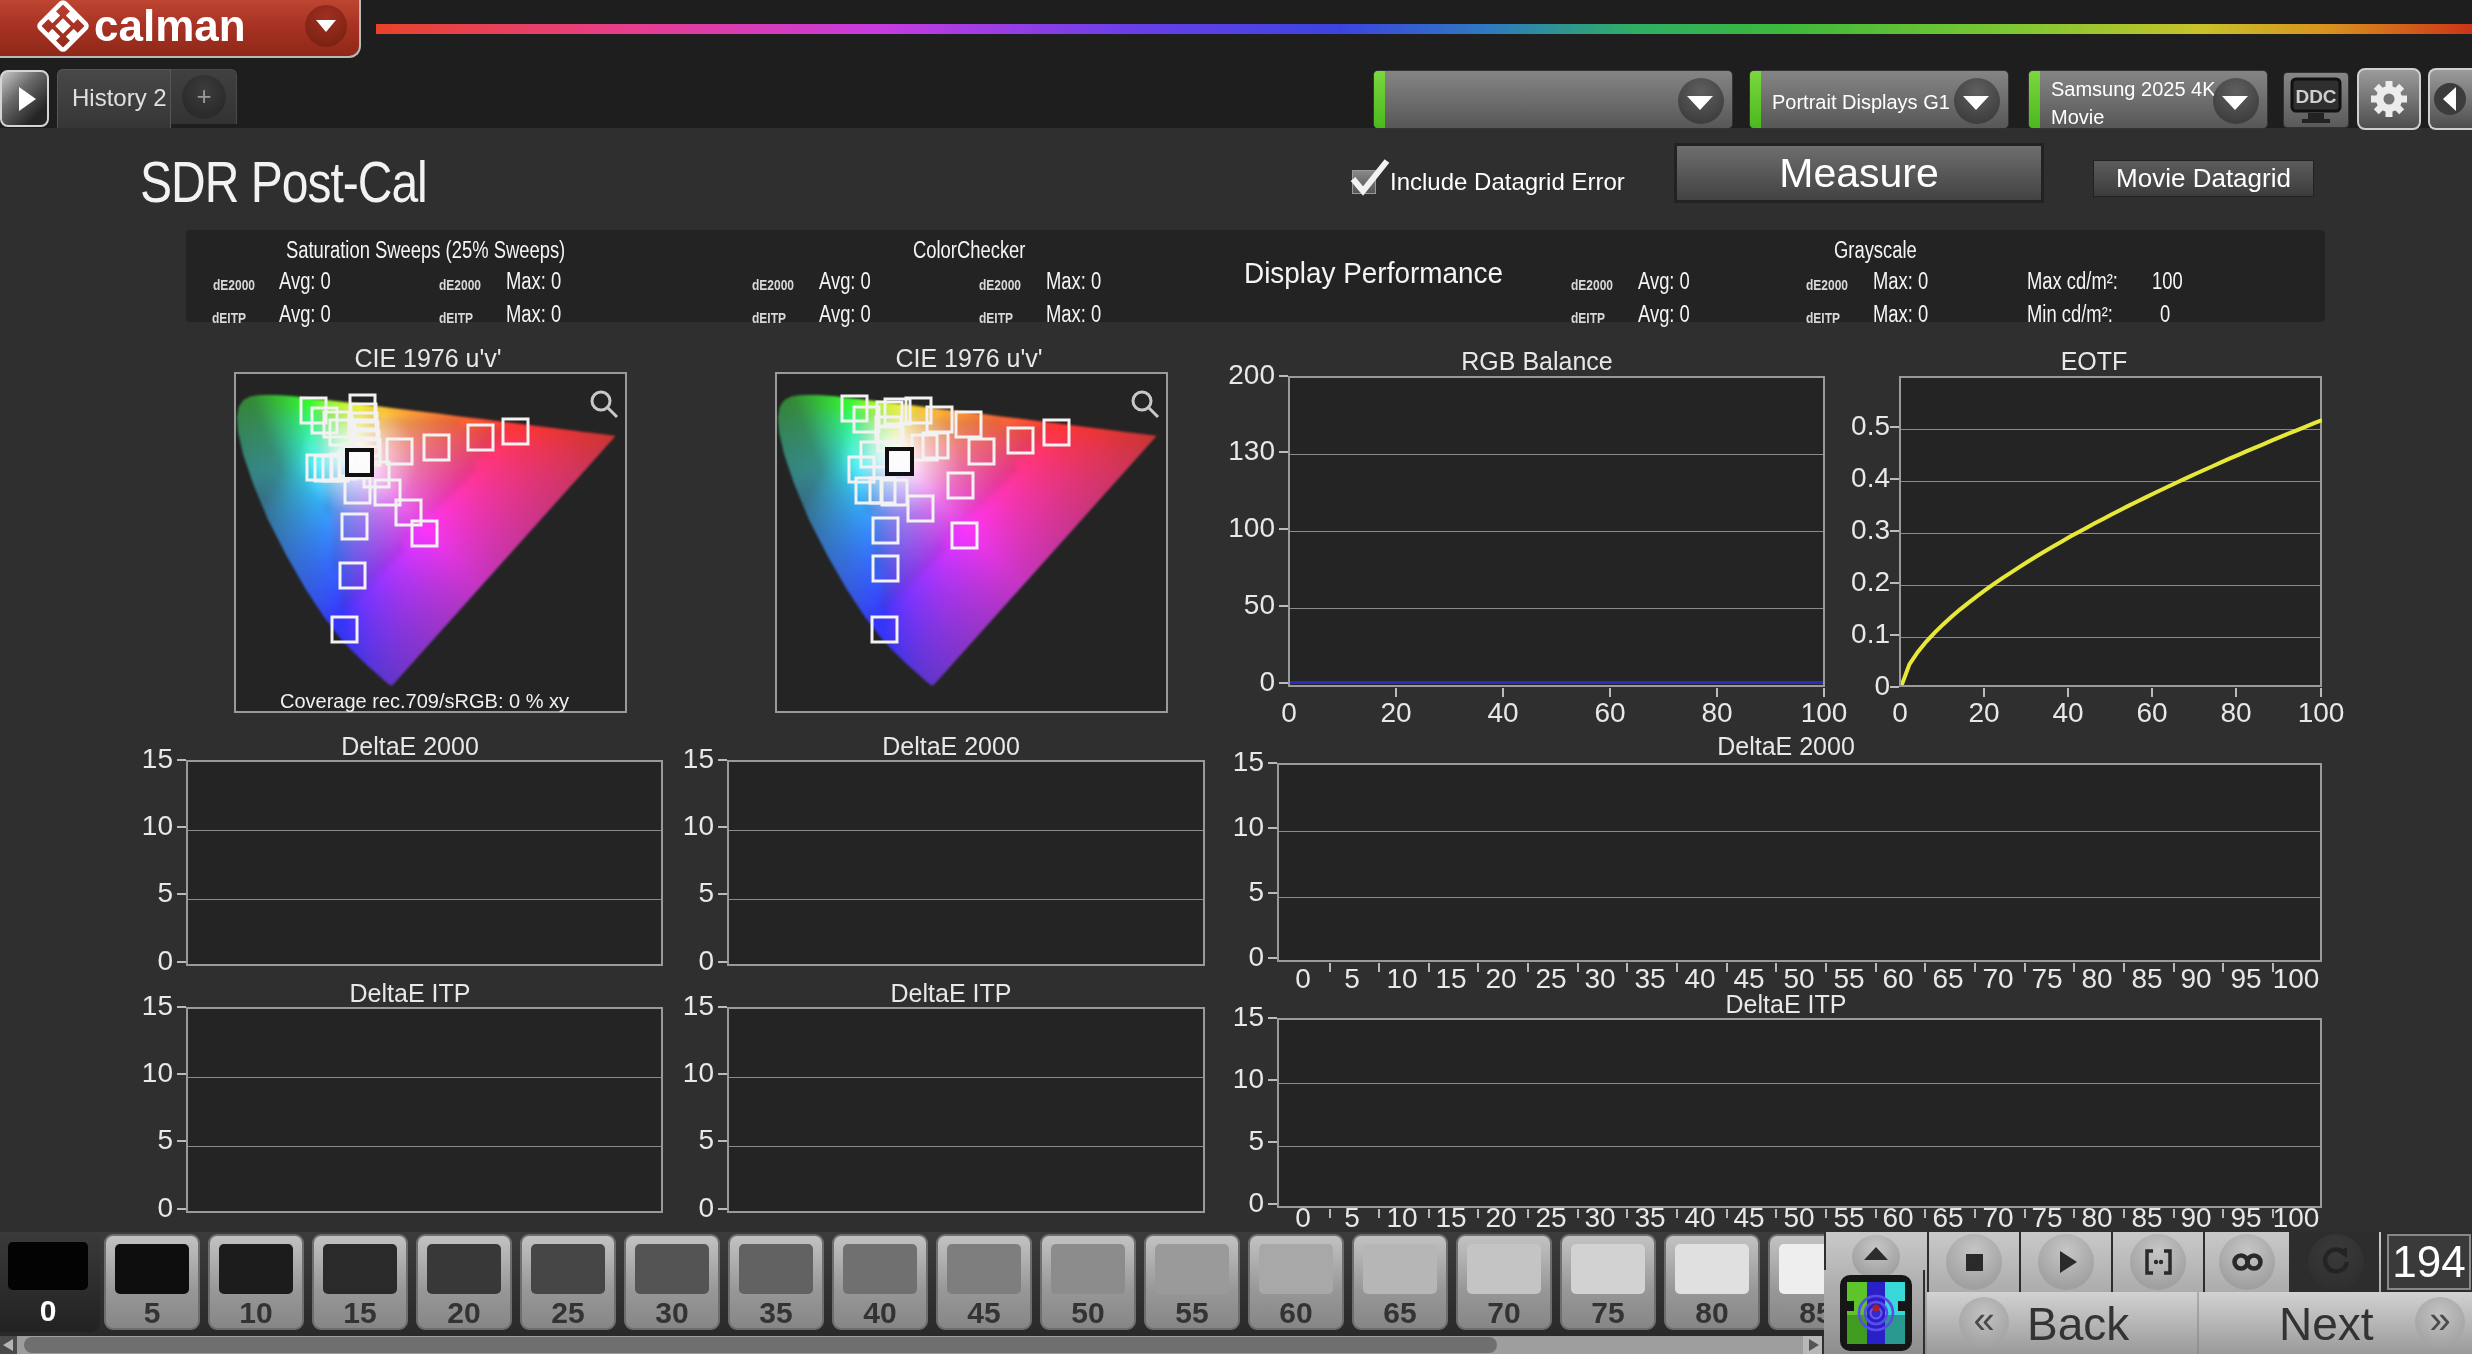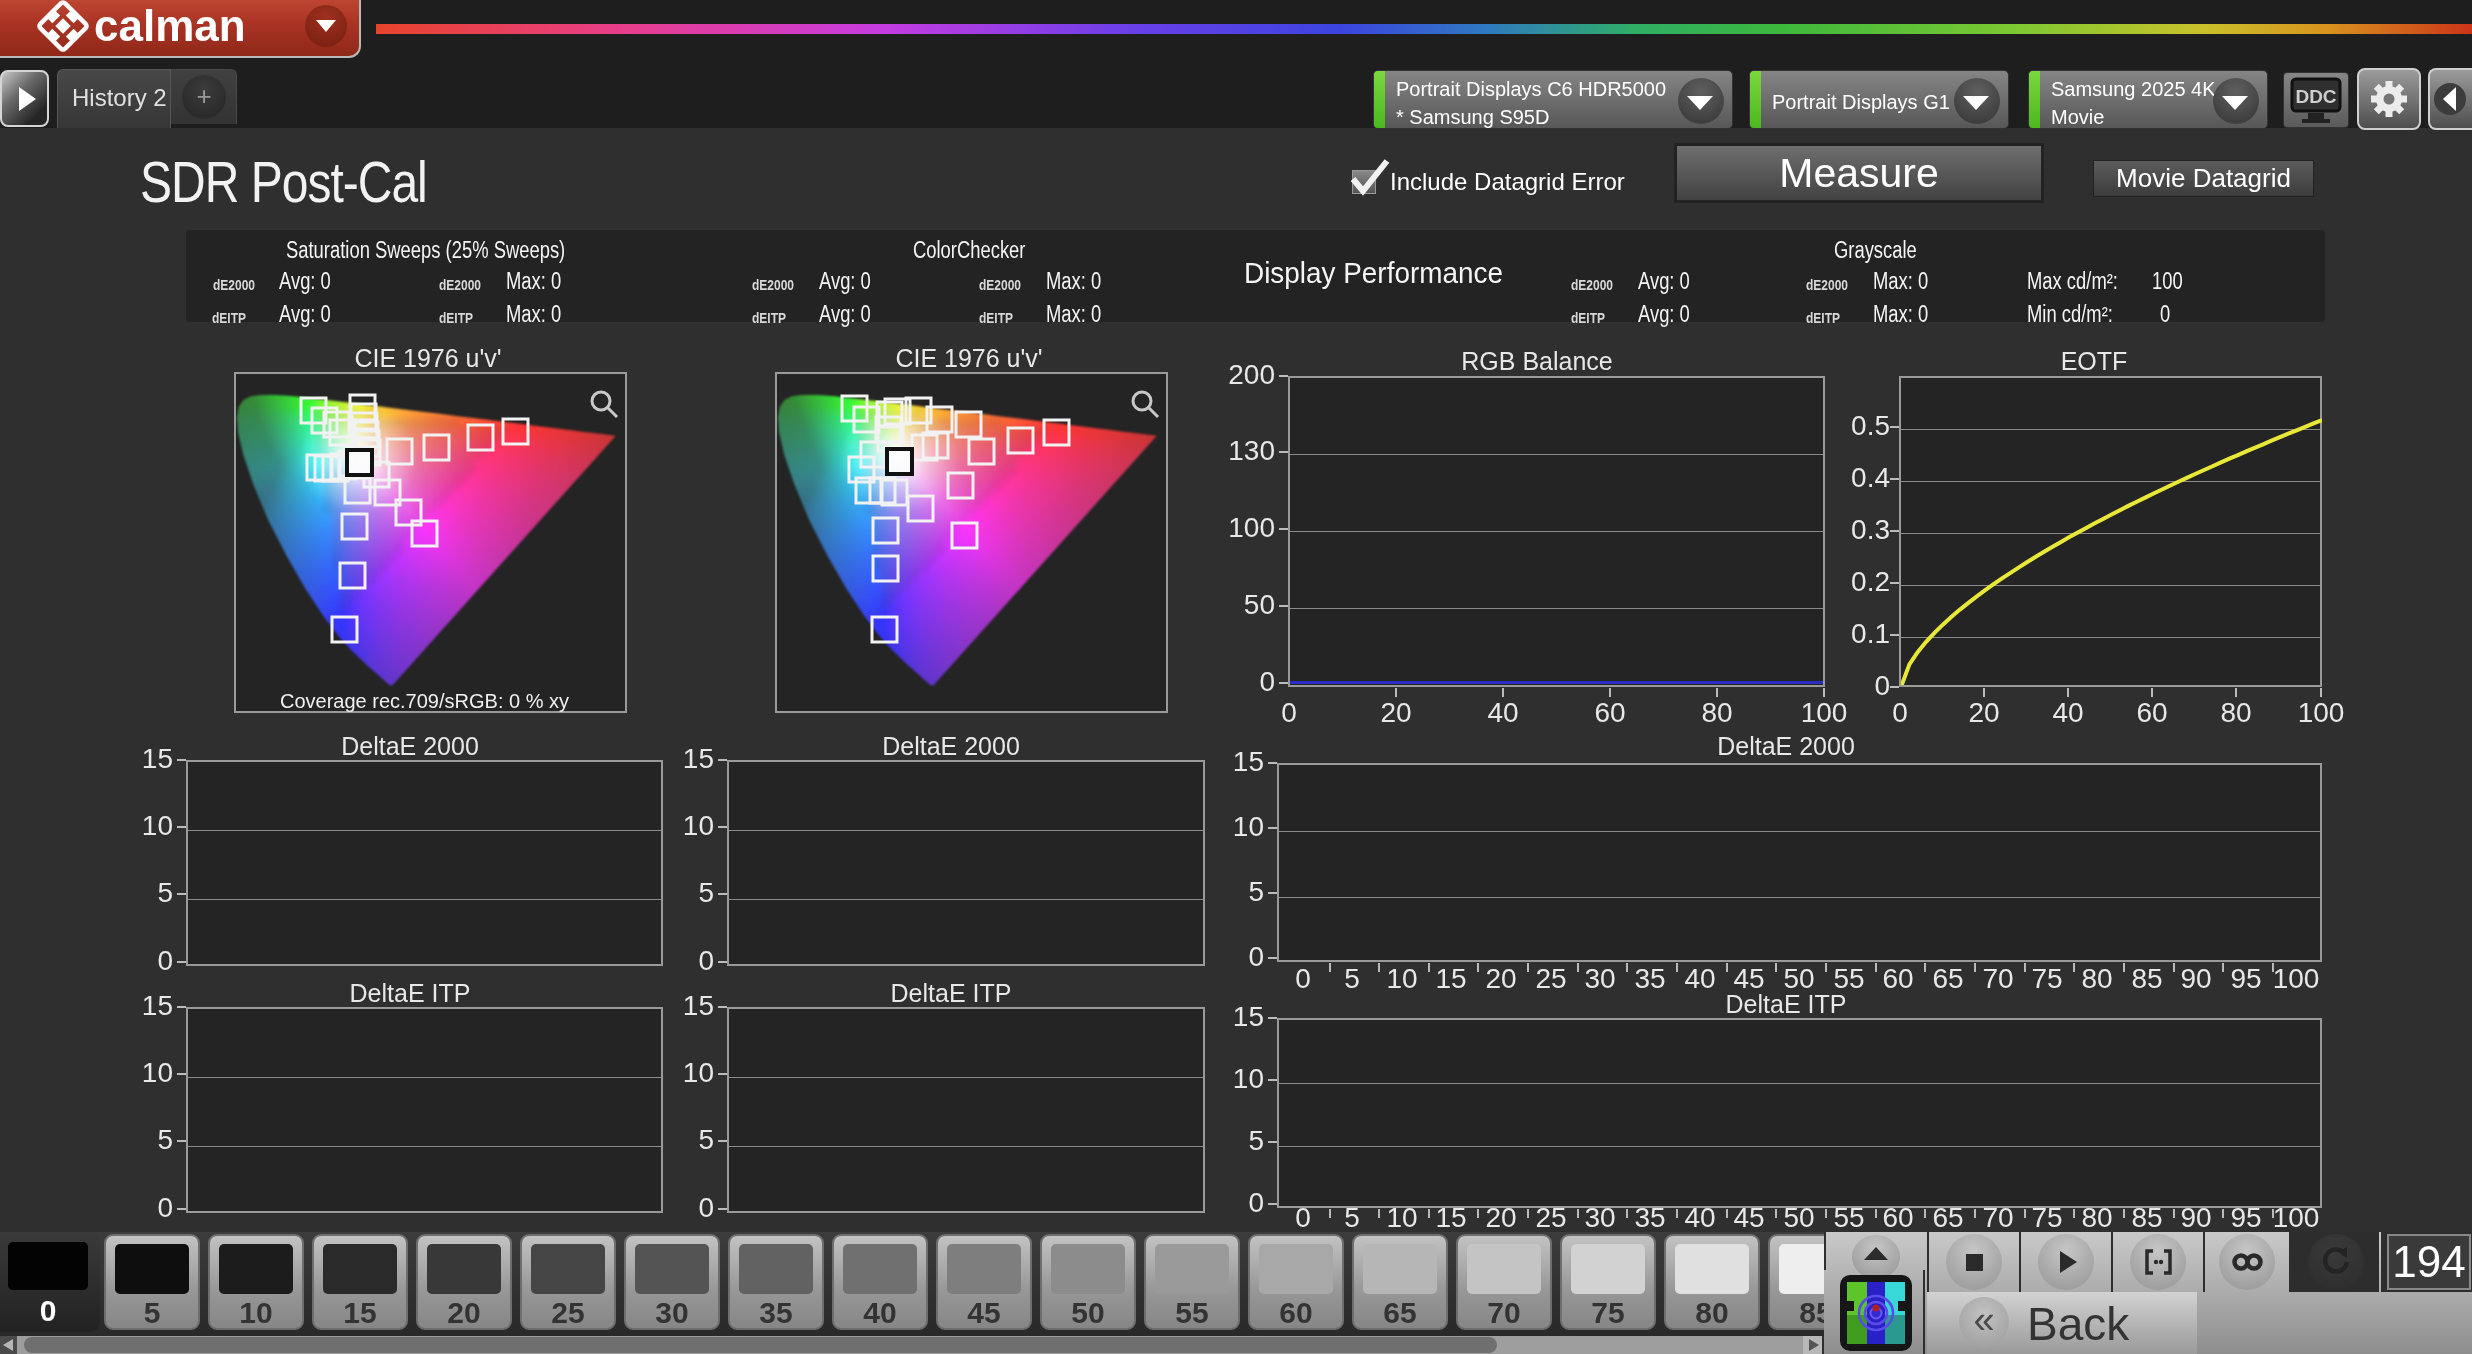--- a/index.html
+++ b/index.html
@@ -78,21 +78,20 @@
     </svg>
   </div>
 <div class="abs tab1">History 2</div>
 <div class="abs tab2">
     <div class="circ">+</div>
   </div>
 <div class="abs content"></div>
 <div class="abs h1">SDR Post-Cal</div>
 <div class="abs drop" style="left:1373px;width:360px">
     <div class="gbar"></div>
-    <div class="txt">Portrait Displays C6 HDR5000<br>* Samsung S95D</div>
     <div class="circ"></div>
     <div class="tri"></div>
   </div>
 <div class="abs drop" style="left:1749px;width:260px">
     <div class="gbar"></div>
     <div class="txt" style="line-height:54px">Portrait Displays G1</div>
     <div class="circ"></div>
     <div class="tri"></div>
   </div>
 <div class="abs drop" style="left:2028px;width:240px">
@@ -1758,12 +1757,16 @@
           <path d="M39 13 L39 24 L30 18 Z" fill="#242424"></path>
         </svg></div>
     </div>
     <div class="cell" style="left:557px;top:0;width:91px;height:60px;background:#2d2d2d">
       <div style="position:absolute;left:4px;top:2px;width:84px;height:56px;background:#3a3a3a;border:2px solid #888;color:#fff;font-size:44px;text-align:center;line-height:52px">194</div>
     </div>
     <div class="backnext" style="left:103px;width:270px">
       <div class="badge" style="left:32px;top:5px">«</div>
       <div style="position:absolute;left:100px;top:5px">Back</div>
     </div>
+    <div class="backnext" style="left:375px;width:273px">
+      <div style="position:absolute;left:80px;top:5px">Next</div>
+      <div class="badge" style="left:216px;top:5px">»</div>
+    </div>
   </div>
 </body></html>

